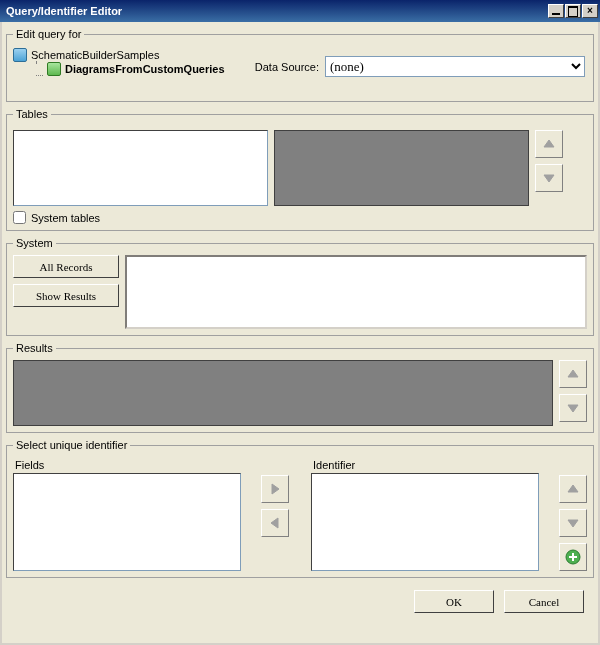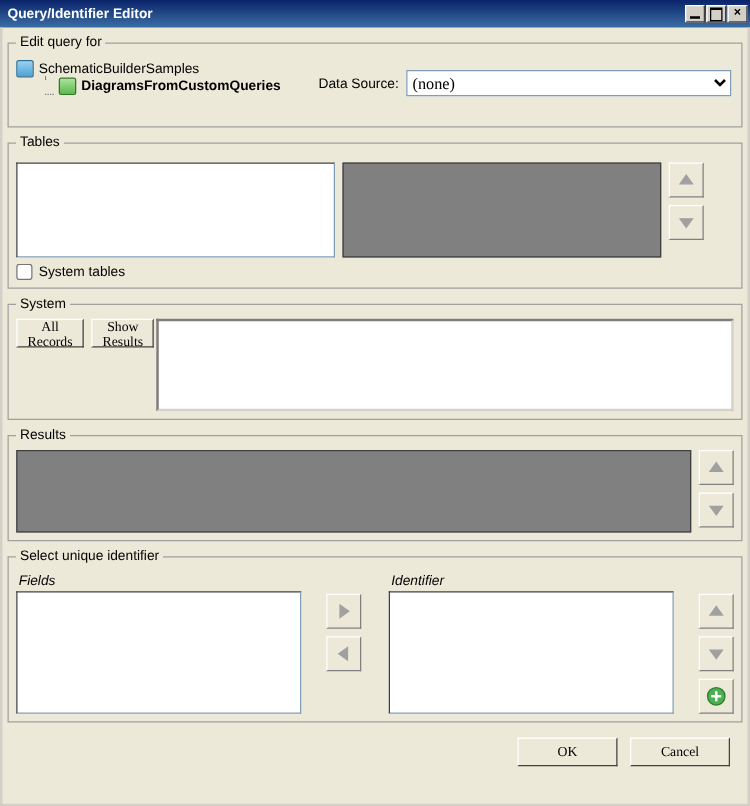--- a/index.html
+++ b/index.html
@@ -143,21 +143,21 @@
   .sq-btn.disabled svg path { fill:#a0a0a0; stroke:#a0a0a0;}
   .chk-row {
     display:flex; align-items:center; gap:5px; margin-top:5px;
   }
   input[type="checkbox"] {
     width:13px; height:13px;
     margin:0;
   }
   .query-body { display:flex; gap:6px; }
   .query-buttons {
-    display:flex; flex-direction:row; gap:6px; width:106px;
+    display:flex; flex-direction:column; gap:6px; width:106px;
   }
   .win-btn {
     height:23px;
     background:#ece9d8;
     border:1px solid #fff;
     border-right-color:#404040;
     border-bottom-color:#404040;
     font-family:Tahoma; font-size:11px;
     cursor:default;
     padding: 0 8px;
@@ -168,21 +168,21 @@
     resize:none;
     border:2px inset #d4d0c8;
     background:#fff;
     font-family:Tahoma; font-size:11px;
     overflow-y:scroll;
   }
   .results-body { display:flex; gap:6px; }
   .results-gray {
     flex:1; height:66px;
   }
-  .sel-row { display:flex; gap:20px;font-style:italic; }
+  .sel-row { display:flex; gap:20px; }
   .sel-col { flex:1; display:flex; flex-direction:column; }
   .lb-fields { height:98px; }
   .arrow-col {
     display:flex; flex-direction:column; gap:6px; justify-content:flex-start;
     width:30px; padding-top:18px;
   }
   .ident-side {
     display:flex; flex-direction:column; gap:6px; width:28px; padding-top:18px;
   }
   .add-green svg circle { fill:#4caf50; }

